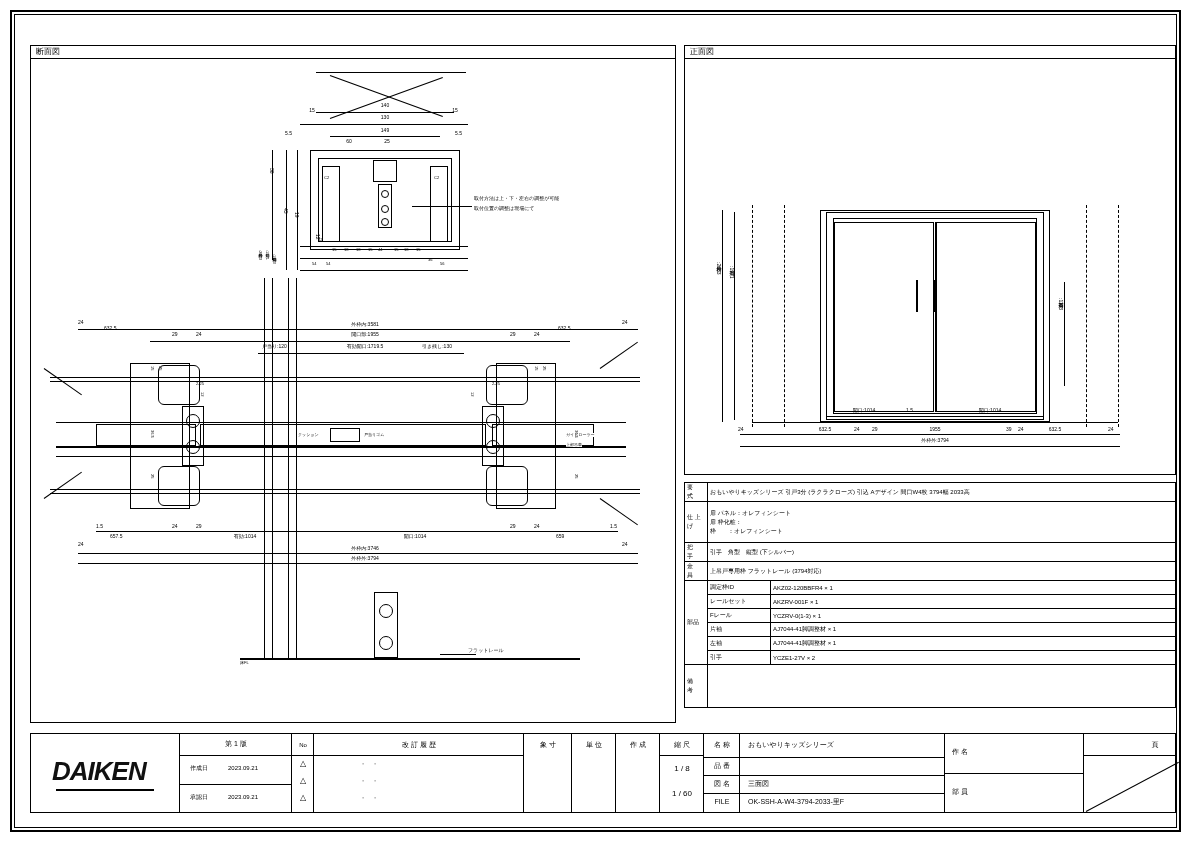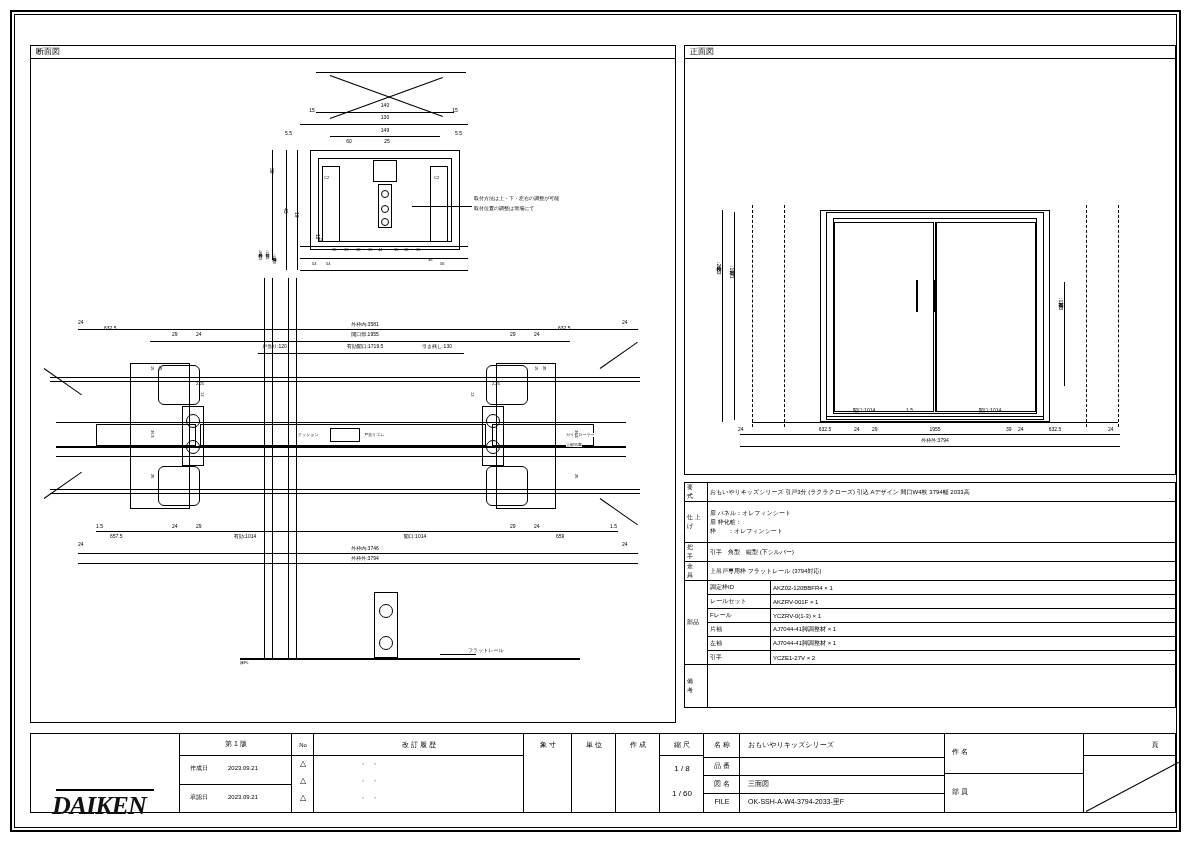--- a/index.html
+++ b/index.html
@@ -14,21 +14,21 @@
   .f5{font-size:5px;}
   .f6{font-size:6px;}
   .f7{font-size:7px;}
   .f8{font-size:8px;}
   .frameOuter{left:10px;top:10px;width:1171px;height:822px;border:2px solid #000;}
   .frameInner{left:14px;top:14px;width:1163px;height:814px;border:1px solid #000;}
   .panel{border:1px solid #000;}
   .dashv{position:absolute;border-left:1px dashed #000;width:0;}
   table.tb{position:absolute;border-collapse:collapse;}
   table.tb td{border:1px solid #000;font-size:6px;padding:0 2px;vertical-align:middle;}
-  .logo{font-family:Liberation Serif, serif;font-weight:bold;font-style:italic;letter-spacing:-1px;margin-top:35px;}
+  .logo{font-family:Liberation Sans, sans-serif;font-weight:bold;font-style:italic;letter-spacing:-1px;}
 </style>
 </head>
 <body>
 
 <div id="sheet">
 
   <div class="bx frameOuter"></div>
   <div class="bx frameInner"></div>
 
   <div class="bx panel" style="left:30px;top:45px;width:646px;height:678px;"></div>

